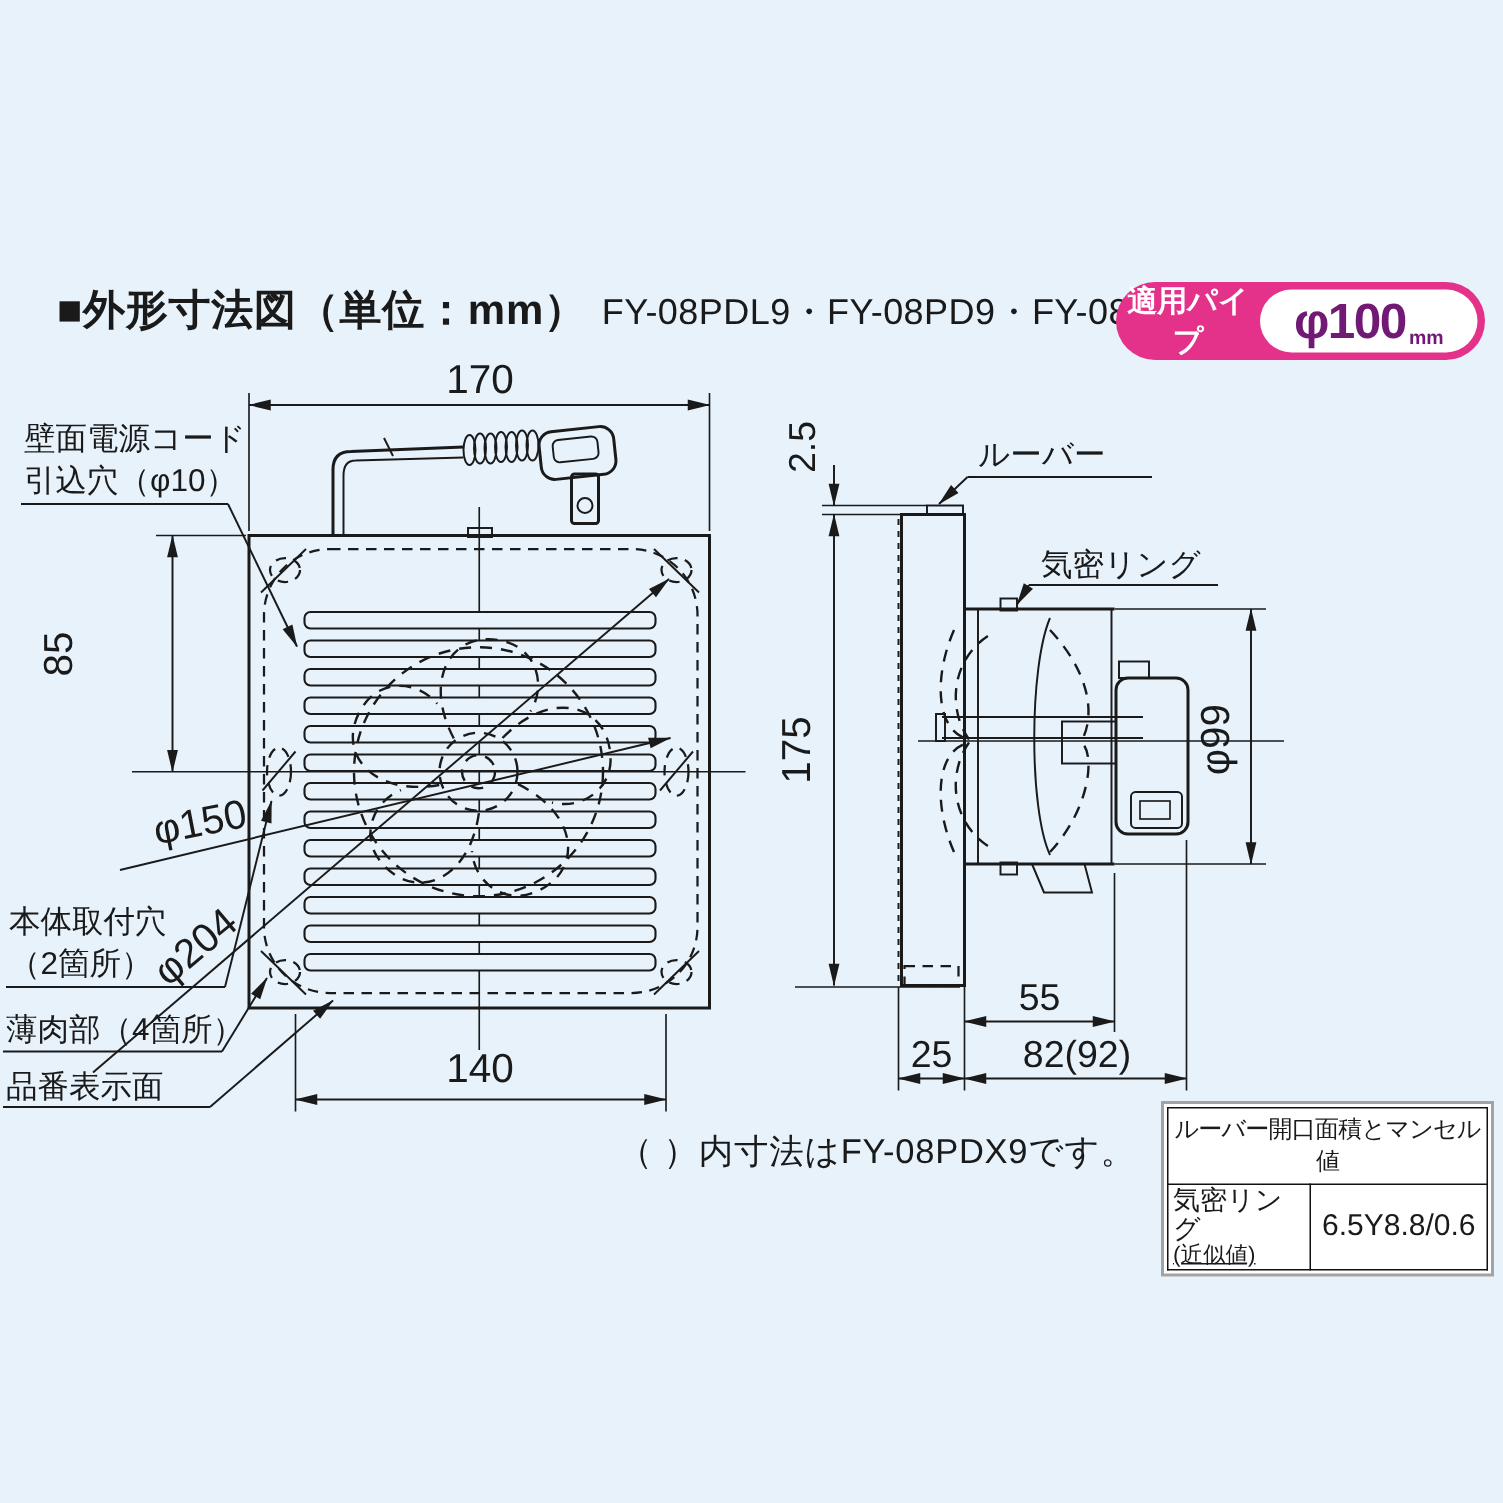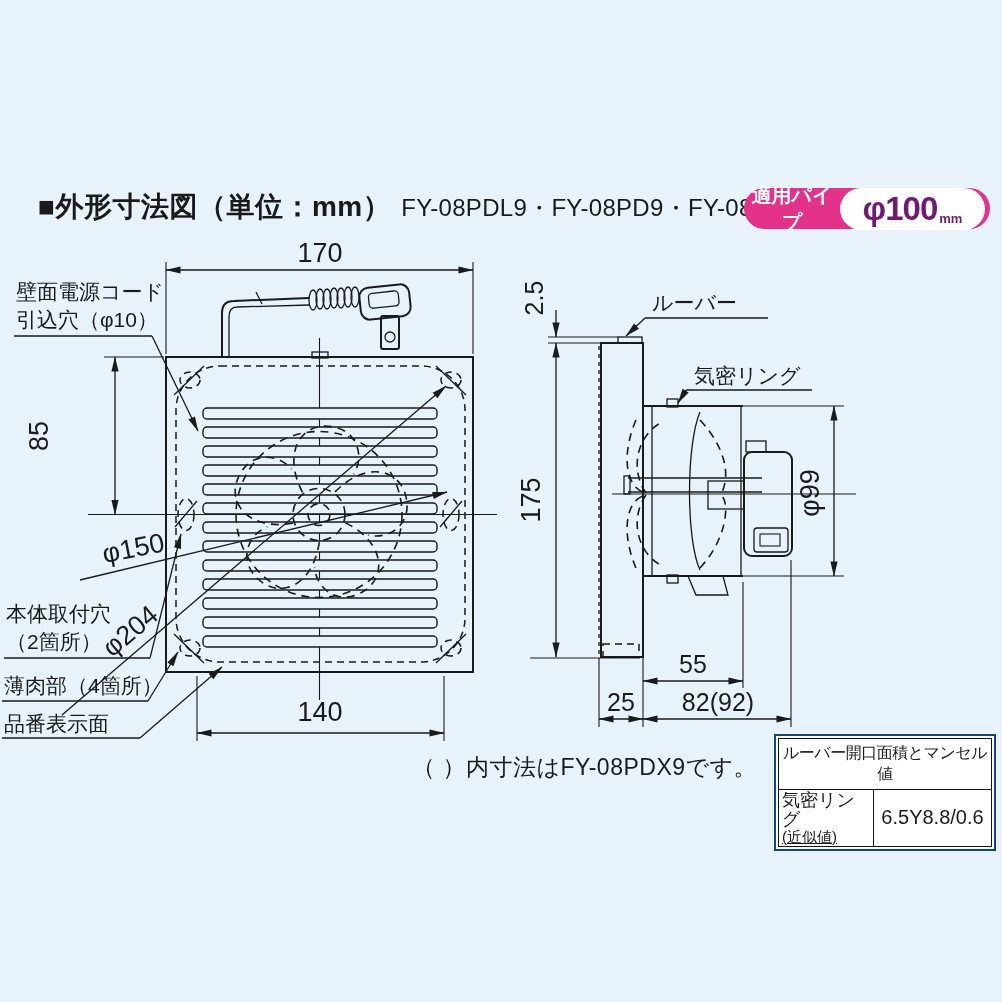--- a/index.html
+++ b/index.html
@@ -7,32 +7,32 @@
     width:1002px;height:1002px;position:relative;overflow:hidden;
     background:#e7f2fb;
     font-family:"Liberation Sans","DejaVu Sans",sans-serif;
     color:#1a1a1a;
   }
   
   .hdr{position:absolute;left:18px;top:188px;display:flex;align-items:baseline;white-space:nowrap;}
   .hdr .t{font-size:28px;font-weight:bold;letter-spacing:0.5px;margin-left:20px;}
   .hdr .m{font-size:24px;font-weight:normal;margin-left:10px;letter-spacing:0.3px;}
   
-  .badge{position:absolute;left:744px;top:188px;width:246px;height:41px;
+  .badge{position:absolute;left:744px;top:188px;width:246px;height:52px;
     background:#e4318a;border-radius:26px;display:flex;align-items:center;}
   .badge .bl{color:#fff;font-weight:bold;font-size:20px;text-align:center;width:96px;flex:0 0 96px;}
   .badge .bv{background:#fff;border-radius:21px;height:42px;margin-right:5px;flex:1;
     display:flex;align-items:center;justify-content:center;color:#701a75;}
   .badge .bv .big{font-size:33px;font-weight:bold;letter-spacing:-1px;}
   .badge .bv .sm{font-size:13px;font-weight:bold;margin-left:2px;margin-top:20px;}
   
   .note{position:absolute;left:412px;top:752px;font-size:23px;letter-spacing:0.5px;}
   
   .spec{position:absolute;left:774px;top:734px;width:222px;background:#fff;
-    border:2px solid #0c4a6e;padding:2px;box-sizing:border-box;}
+    border:2px solid #a3a3a3;padding:2px;box-sizing:border-box;}
   .spec table{border-collapse:collapse;width:100%;background:#fff;}
   .spec td{border:1.5px solid #111;padding:1px 3px;vertical-align:middle;}
   .spec .th{font-size:16px;text-align:center;padding:4px 0;letter-spacing:-0.5px;}
   .spec .lab{font-size:18px;width:88px;line-height:1.05;padding-left:3px;}
   .spec .lab .sub{font-size:15px;display:block;text-decoration:underline;}
   .spec .val{font-size:20px;text-align:center;}
   
   svg{position:absolute;left:0;top:0;}
   svg text{font-family:"Liberation Sans","DejaVu Sans",sans-serif;fill:#1a1a1a;}
   .dim{font-size:27px;}

